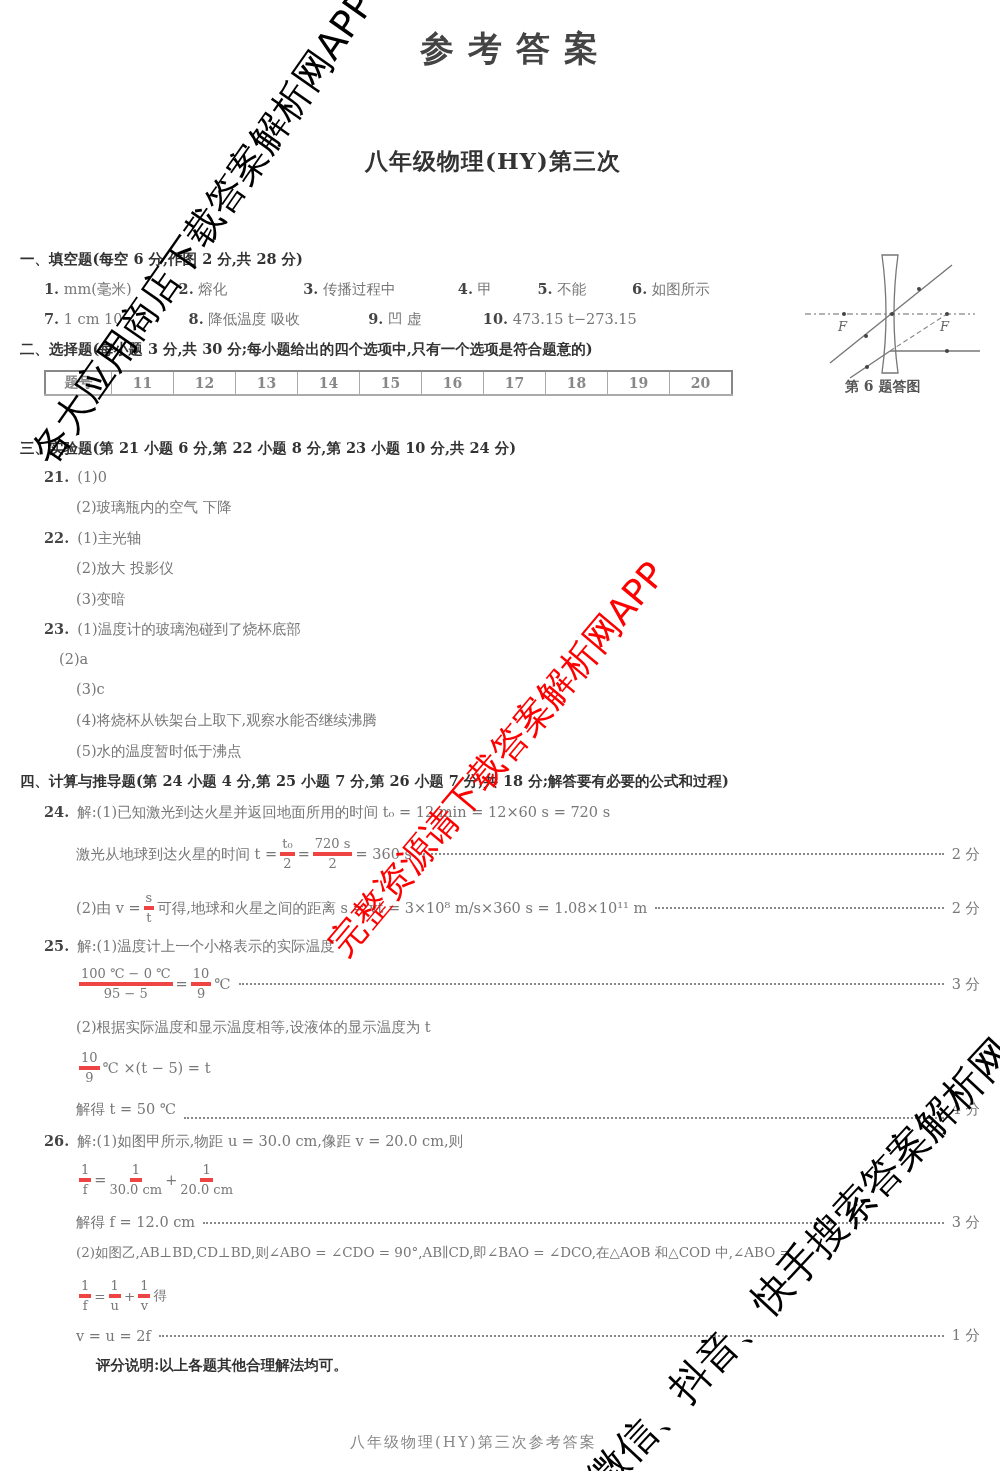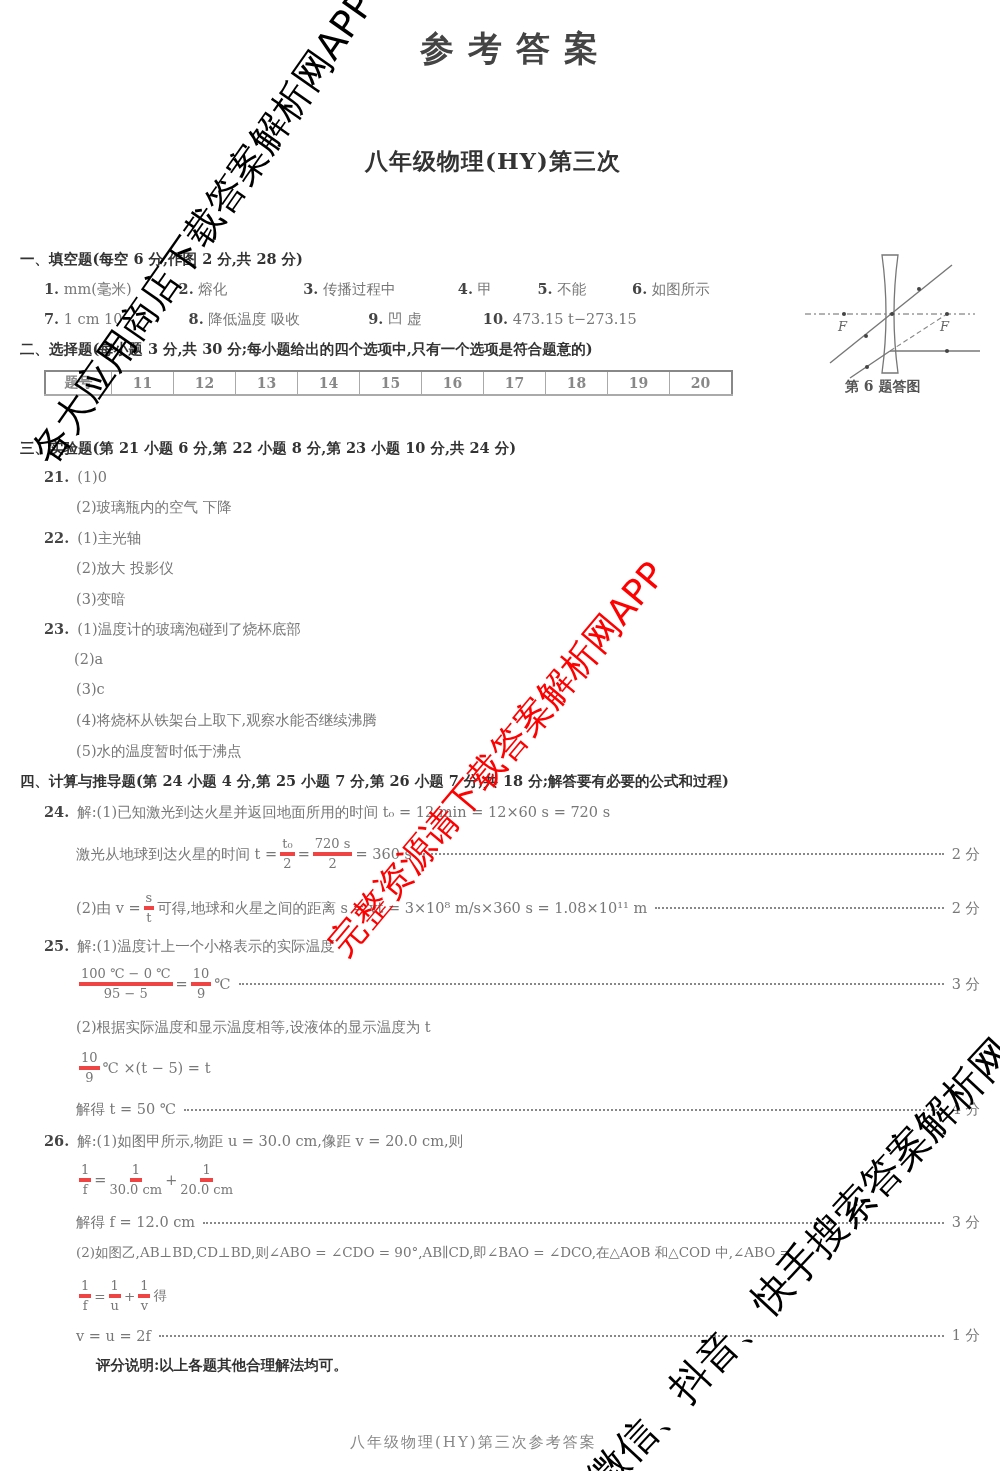--- a/index.html
+++ b/index.html
@@ -93,21 +93,21 @@
 </tbody>
   </table>
 
 <div class="abs sec" style="left:20px; top:439px;">三、实验题(第 21 小题 6 分,第 22 小题 8 分,第 23 小题 10 分,共 24 分)</div>
 <div class="abs q" style="left:44px; top:468px;"><span class="bold-n">21.</span><span>(1)0</span></div>
 <div class="abs q" style="left:76px; top:498px;">(2)玻璃瓶内的空气   下降</div>
 <div class="abs q" style="left:44px; top:529px;"><span class="bold-n">22.</span><span>(1)主光轴</span></div>
 <div class="abs q" style="left:76px; top:559px;">(2)放大   投影仪</div>
 <div class="abs q" style="left:76px; top:590px;">(3)变暗</div>
 <div class="abs q" style="left:44px; top:620px;"><span class="bold-n">23.</span><span>(1)温度计的玻璃泡碰到了烧杯底部</span></div>
-<div class="abs q" style="left:74px; top:651px;">(2)a</div>
+<div class="abs q" style="left:59px; top:651px;">(2)a</div>
 <div class="abs q" style="left:76px; top:681px;">(3)c</div>
 <div class="abs q" style="left:76px; top:711px;">(4)将烧杯从铁架台上取下,观察水能否继续沸腾</div>
 <div class="abs q" style="left:76px; top:742px;text-align:right;">(5)水的温度暂时低于沸点</div>
 
 <div class="abs sec" style="left:20px; top:772px;">四、计算与推导题(第 24 小题 4 分,第 25 小题 7 分,第 26 小题 7 分,共 18 分;解答要有必要的公式和过程)</div>
 
 <div class="abs q" style="left:44px; top:803px;"><span class="bold-n">24.</span><span>解:(1)已知激光到达火星并返回地面所用的时间 t₀ = 12 min = 12×60 s = 720 s</span></div>
 <div class="abs q" style="left:76px; top:836px; width:904px; display:flex; align-items:center;">
   <span>激光从地球到达火星的时间 t =</span>
   <span class="frac">
@@ -150,21 +150,21 @@
   <span class="score">3 分</span>
 </div>
 <div class="abs q" style="left:76px; top:1018px;">(2)根据实际温度和显示温度相等,设液体的显示温度为 t</div>
 <div class="abs q" style="left:76px; top:1050px; display:flex; align-items:center;">
   <span class="frac">
       <span class="n">10</span>
       <span>9</span>
     </span>
   <span>℃ ×(t − 5) = t</span>
 </div>
-<div class="abs q" style="left:76px; top:1100px; width:904px; display:flex; align-items:center;">
+<div class="abs q" style="left:76px; top:1100px; width:904px; display:flex; ">
   <span>解得 t = 50 ℃</span>
   <span class="dots" style="flex:1; margin:0 8px;"></span>
   <span class="score">4 分</span>
 </div>
 
 <div class="abs q" style="left:44px; top:1132px;"><span class="bold-n">26.</span><span>解:(1)如图甲所示,物距 u = 30.0 cm,像距 v = 20.0 cm,则</span></div>
 <div class="abs q" style="left:76px; top:1162px; display:flex; align-items:center;">
   <span class="frac">
       <span class="n">1</span>
       <span>f</span>

